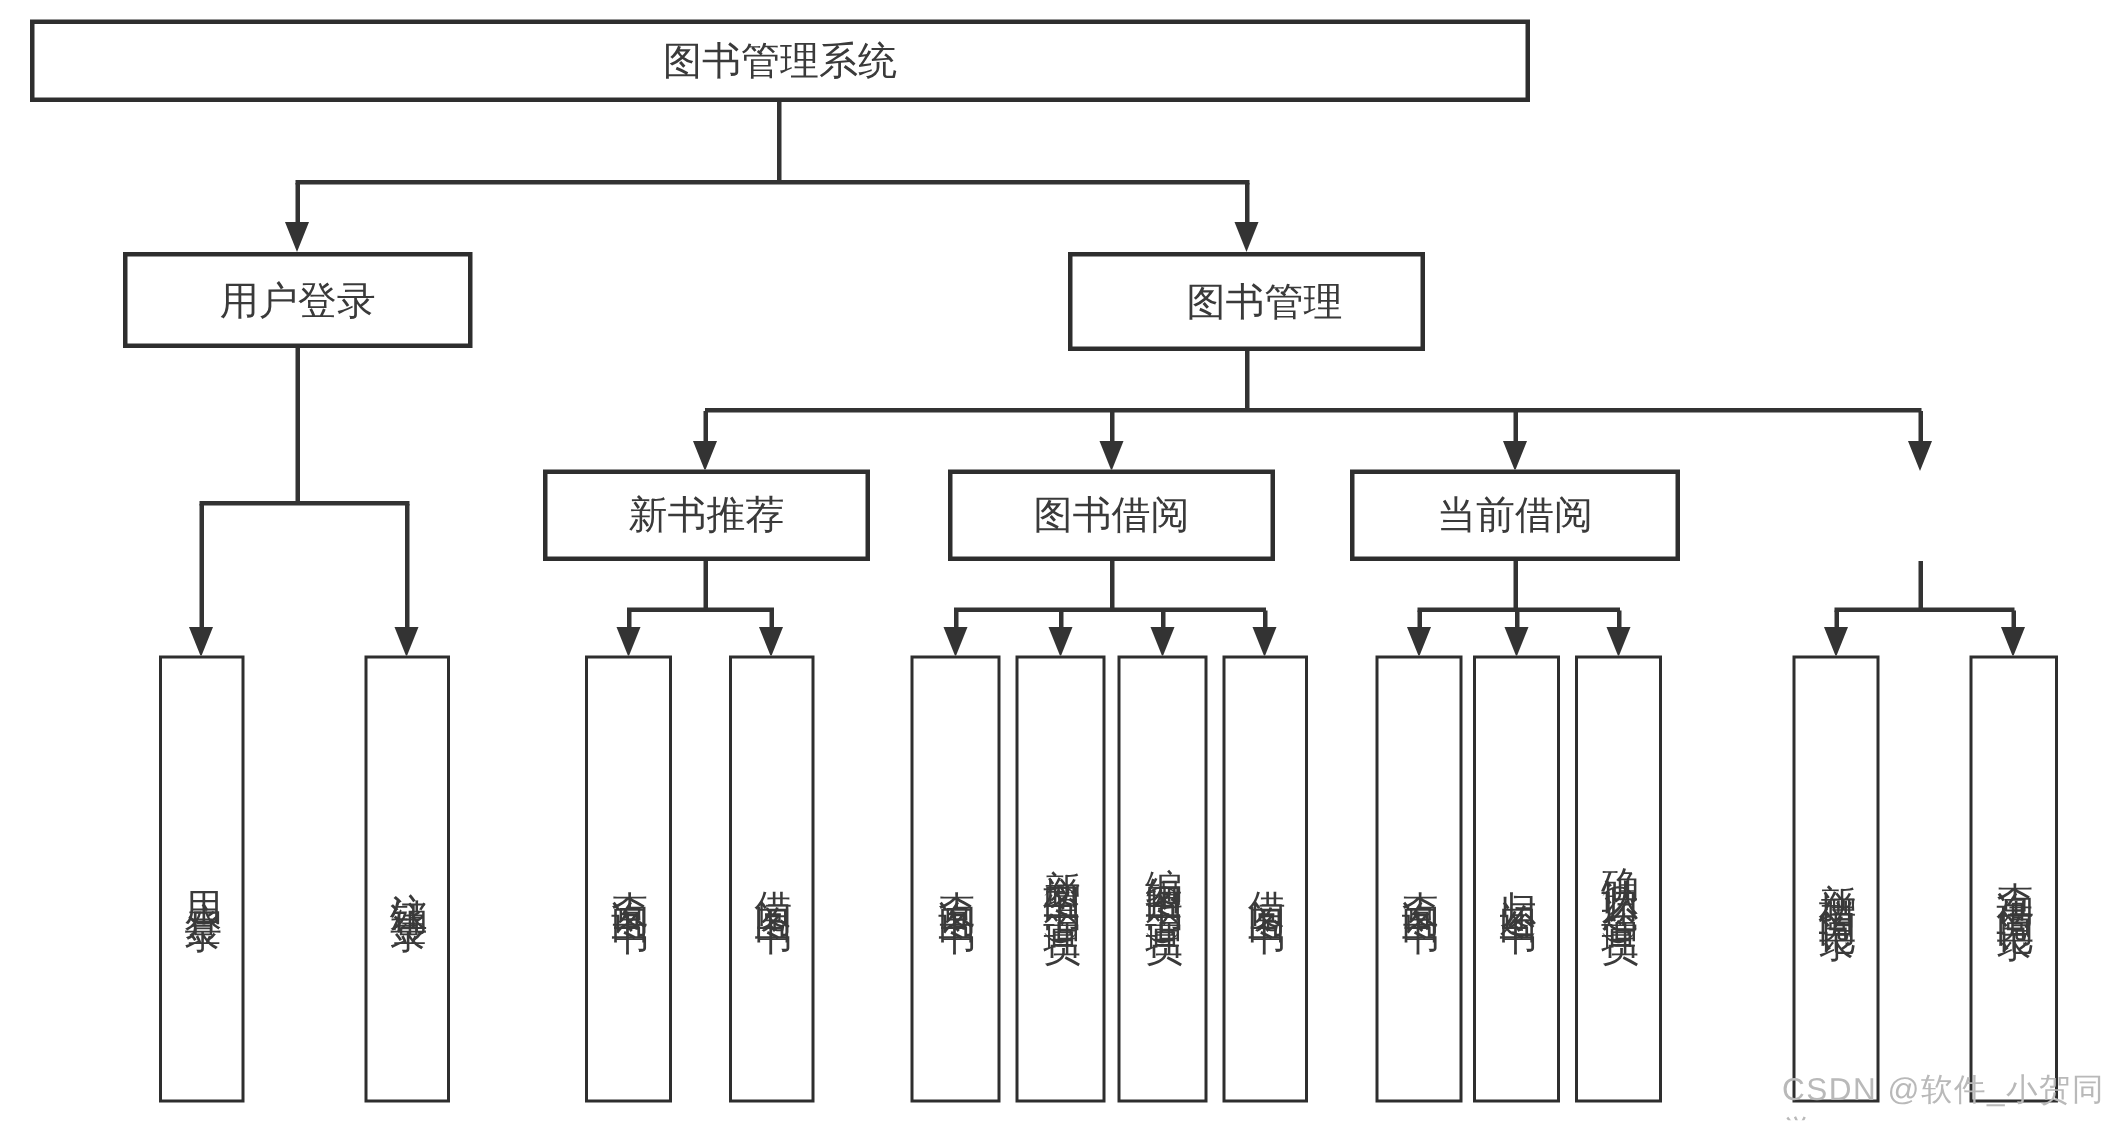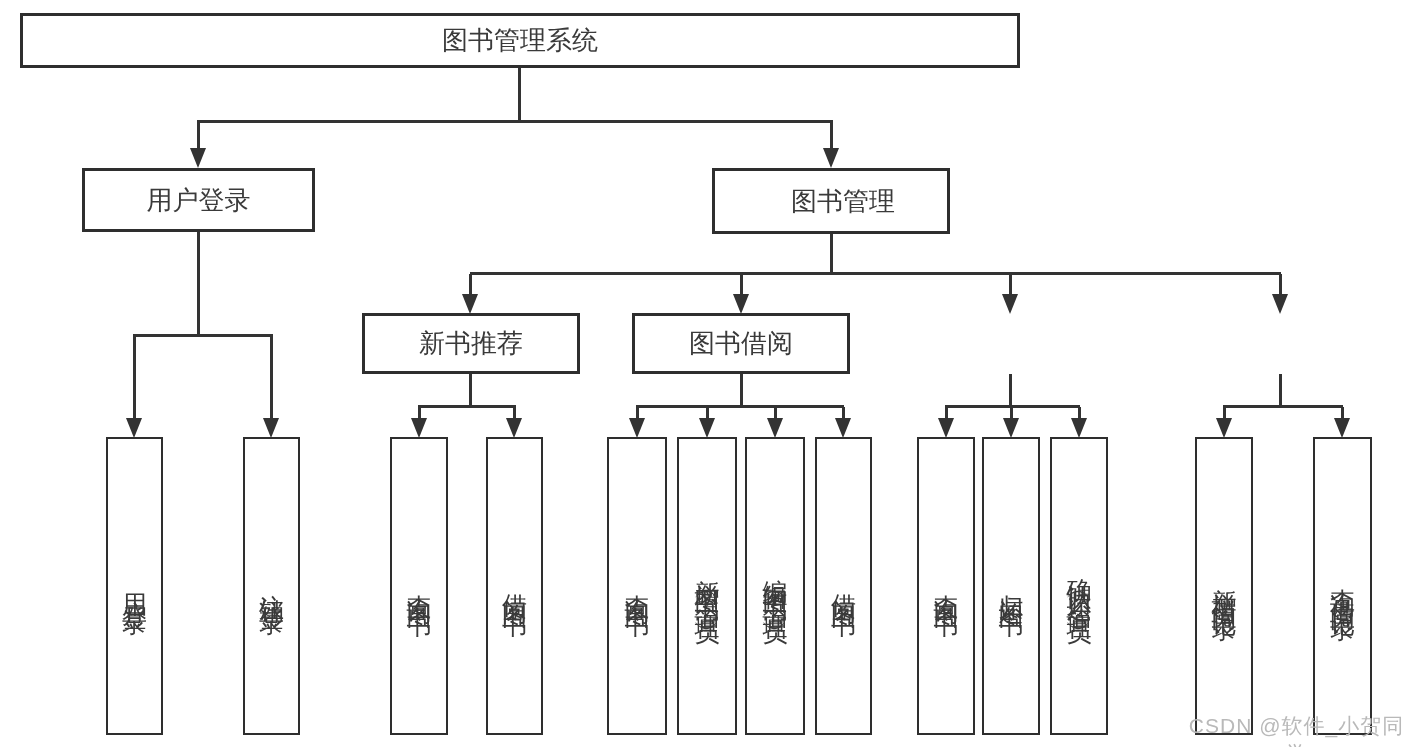--- a/index.html
+++ b/index.html
@@ -1,18 +1,18 @@
 <!DOCTYPE html>
 <html><head>
 <meta charset="utf-8">
 <style>
   html,body{margin:0;padding:0;background:#ffffff;}
   .canvas{
     position:relative;width:1405px;height:747px;background:#ffffff;
-    font-family:"Liberation Sans","DejaVu Sans",sans-serif;color:#3a3a3a;overflow:hidden;text-align:center;
+    font-family:"Liberation Sans","DejaVu Sans",sans-serif;color:#3a3a3a;overflow:hidden;
   }
   .box{
     position:absolute;box-sizing:border-box;background:#ffffff;
     border:3px solid #2e2e2e;display:flex;align-items:center;justify-content:center;
     font-size:26px;color:#3a3a3a;white-space:nowrap;
   }
   .leaf{border-width:2px;}
   .leaf .vtxt{
     writing-mode:vertical-rl;text-orientation:mixed;
     font-size:25px;line-height:1;letter-spacing:6px;white-space:normal;
@@ -68,20 +68,23 @@
   <div class="vline" style="left:1009px;top:274px;height:22px;"></div>
   <div class="arrow" style="left:1002px;top:294px;"></div>
   <div class="vline" style="left:1279px;top:274px;height:22px;"></div>
   <div class="arrow" style="left:1272px;top:294px;"></div>
 
   <div class="box" style="left:632px;top:313px;width:218px;height:61px;">
     <span>图书借阅</span>
   </div>
   <div class="box" style="left:362px;top:313px;width:218px;height:61px;">
     <span>新书推荐</span>
+  </div>
+  <div class="box" style="left:900px;top:313px;width:220px;height:61px;">
+    <span>当前借阅</span>
   </div>
 
   <div class="vline" style="left:469px;top:374px;height:33px;"></div>
   <div class="hline" style="left:418px;top:405px;width:98px;"></div>
   <div class="vline" style="left:418px;top:407px;height:13px;"></div>
   <div class="arrow" style="left:411px;top:418px;"></div>
   <div class="vline" style="left:513px;top:407px;height:13px;"></div>
   <div class="arrow" style="left:506px;top:418px;"></div>
 
   <div class="vline" style="left:740px;top:374px;height:33px;"></div>

